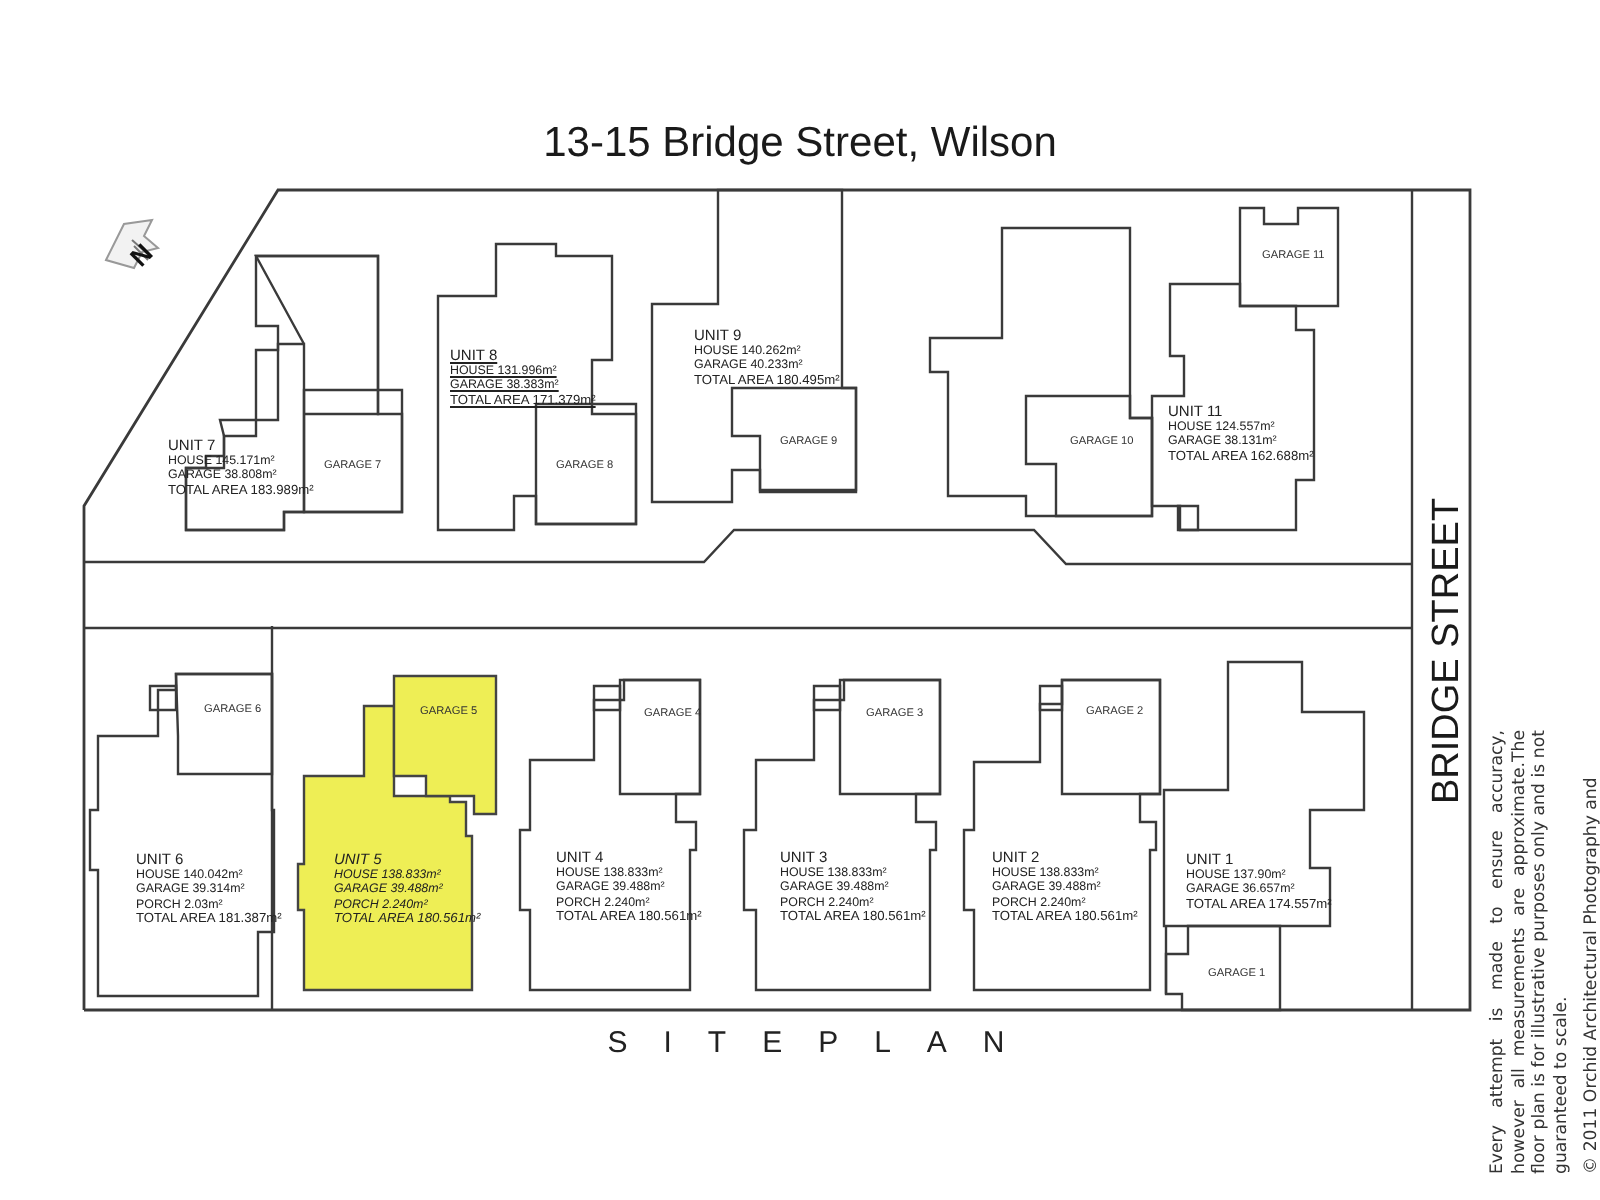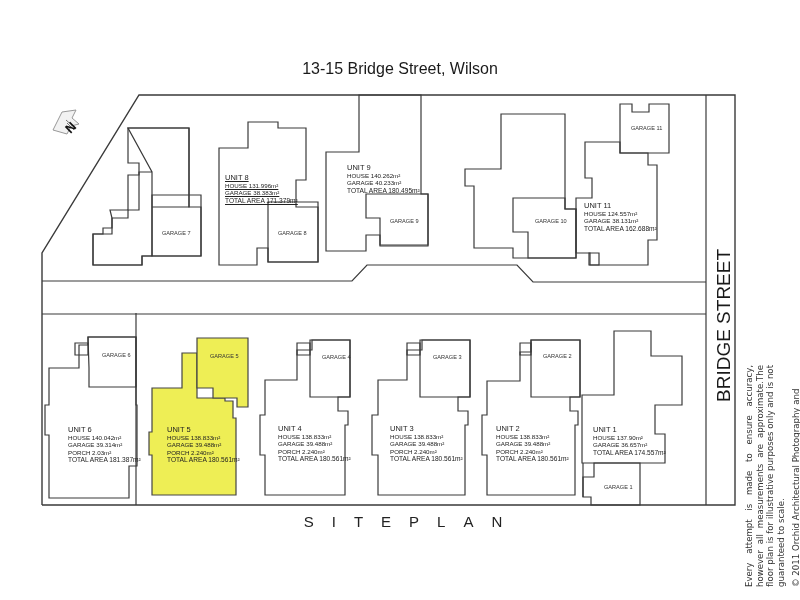--- a/index.html
+++ b/index.html
@@ -1,20 +1,20 @@
 <!DOCTYPE html>
 <html><head>
   <meta charset="utf-8">
   <style>
     html, body { margin: 0; padding: 0; background: #ffffff; }
     body { width: 800px; height: 600px; position: relative; overflow: hidden;
            font-family: "Liberation Sans", sans-serif; color: #222; }
     #canvas { position: absolute; left: 0; top: 0; width: 800px; height: 600px; }
     .title { position: absolute; left: 0; top: 60px; width: 800px; text-align: center;
-             font-size: 16px; color: #1a1a1a; font-family: "Liberation Sans", sans-serif; }
+             font-size: 21px; color: #1a1a1a; font-family: "Liberation Sans", sans-serif; }
     .siteplan { position: absolute; left: 0; top: 513px; width: 760px; text-align: center;
                 font-size: 15px; letter-spacing: 18px; color: #222; font-family: "Liberation Sans", sans-serif; margin-left: 32px; }
     .street { position: absolute; left: 712px; top: 340px; width: 240px; height: 30px;
               transform-origin: 0 0; transform: translate(0, 0) rotate(-90deg);
               font-size: 19px; color: #1a1a1a; white-space: nowrap; margin-top: 30px; }
     .disclaimer { position: absolute; left: 745px; top: 600px; width: 400px; transform-origin: 0 0;
                   transform: rotate(-90deg); font-size: 8.6px; line-height: 10.5px; color: #333;
                   text-align: justify; font-family: "DejaVu Sans", sans-serif; }
     .disclaimer p { margin: 0 0 5px 0; width: 222px; margin-left: 10px; }
     .lbl { position: absolute; font-size: 6.2px; line-height: 7.4px; color: #222; white-space: nowrap; }
@@ -83,20 +83,26 @@
     <line x1="583" y1="463" x2="583" y2="497"></line>
   </svg>
 
   
   <div class="title">13-15 Bridge Street, Wilson</div>
 
   
   <div style="position:absolute;left:66px;top:120px;font-size:13px;font-weight:bold;transform:rotate(-45deg);color:#111;">N</div>
 
   
+  <div class="lbl" style="left:84px;top:218px;">
+    <div class="u">UNIT 7</div>
+    <div>HOUSE  145.171m²</div>
+    <div>GARAGE 38.808m²</div>
+    <div class="t">TOTAL AREA 183.989m²</div>
+  </div>
   <div class="glbl" style="left:162px;top:230px;">GARAGE 7</div>
 
   <div class="lbl" style="left:225px;top:173px;text-decoration:underline;">
     <div class="u">UNIT 8</div>
     <div>HOUSE  131.996m²</div>
     <div>GARAGE 38.383m²</div>
     <div class="t">TOTAL AREA 171.379m²</div>
   </div>
   <div class="glbl" style="left:278px;top:230px;">GARAGE 8</div>
 
@@ -121,21 +127,21 @@
   
   <div class="lbl" style="left:68px;top:425px;">
     <div class="u">UNIT 6</div>
     <div>HOUSE  140.042m²</div>
     <div>GARAGE 39.314m²</div>
     <div>PORCH   2.03m²</div>
     <div class="t">TOTAL AREA 181.387m²</div>
   </div>
   <div class="glbl" style="left:102px;top:352px;">GARAGE 6</div>
 
-  <div class="lbl" style="left:167px;top:425px;">
+  <div class="lbl" style="left:167px;top:425px;font-style:italic;">
     <div class="u">UNIT 5</div>
     <div>HOUSE  138.833m²</div>
     <div>GARAGE 39.488m²</div>
     <div>PORCH   2.240m²</div>
     <div class="t">TOTAL AREA 180.561m²</div>
   </div>
   <div class="glbl" style="left:210px;top:353px;">GARAGE 5</div>
 
   <div class="lbl" style="left:278px;top:424px;">
     <div class="u">UNIT 4</div>

